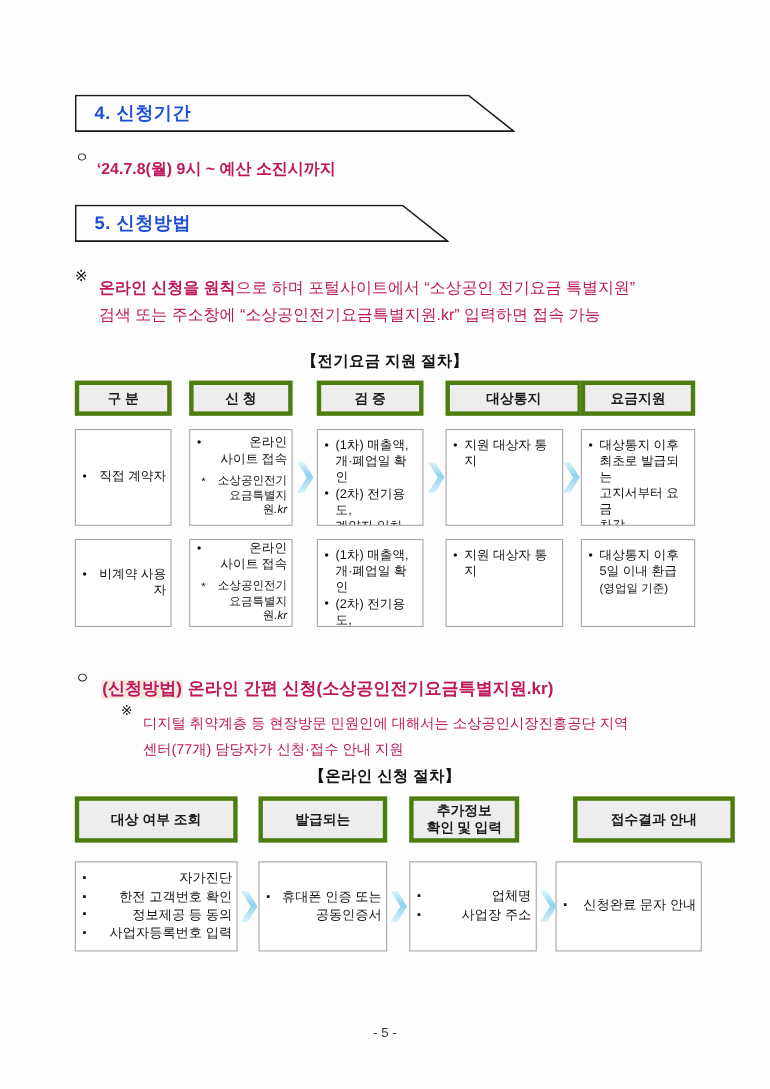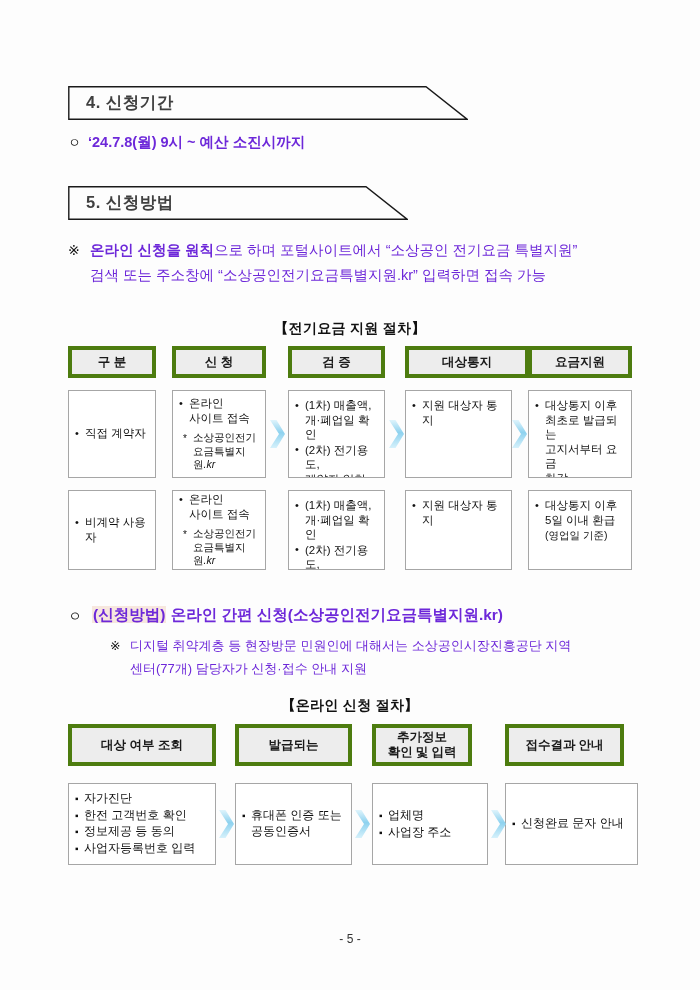--- a/index.html
+++ b/index.html
@@ -34,30 +34,31 @@
   }
   .banner .blabel {
     position: absolute;
     left: 18px;
     top: 50%;
     transform: translateY(-50%);
     font-size: 16.5px;
     font-weight: bold;
     letter-spacing: 0.5px;
     white-space: nowrap;
-    color: #404040;
+    color: #1d4ed8;
   }
 
   
   .tline {
     position: absolute;
     font-size: 14.5px;
     line-height: 25px;
     white-space: nowrap;
-    color: #6d28d9;
+    color: #be185d;
+    margin-top: 12px;
   }
   .tline.b { font-weight: bold; }
 
   .marker {
     position: absolute;
     font-size: 13px;
     line-height: 25px;
     color: #111;
   }
 
@@ -102,20 +103,21 @@
     overflow: hidden;
   }
   .cbox .inner {
     position: absolute;
     left: 6px;
     right: 4px;
   }
   .cbox .inner.mid {
     top: 50%;
     transform: translateY(-50%);
+    text-align: right;
   }
   .cbox .inner.topal {
     top: 7px;
   }
 
   .bi {
     position: relative;
     padding-left: 10px;
     font-size: 11.5px;
     line-height: 14.5px;
@@ -322,21 +324,21 @@
   <div class="tline" style="left:130px; top:634px; font-size:13px; line-height:23px;">디지털 취약계층 등 현장방문 민원인에 대해서는 소상공인시장진흥공단 지역</div>
   <div class="tline" style="left:130px; top:657px; font-size:13px; line-height:23px;">센터(77개) 담당자가 신청·접수 안내 지원</div>
 
   <div class="flowtitle" style="top:697px; left:0;">【온라인 신청 절차】</div>
 
   <div class="hbox" style="left:68px;  top:724px; width:148px; height:42px;">대상 여부 조회</div>
   <div class="hbox" style="left:235px; top:724px; width:117px; height:42px;">발급되는</div>
   <div class="hbox" style="left:372px; top:724px; width:100px; height:42px;font-family:Liberation Serif, serif;">
     <span>추가정보<br>확인 및 입력</span>
   </div>
-  <div class="hbox" style="left:505px; top:724px; width:119px; height:42px;font-family:Liberation Serif, serif;">접수결과 안내</div>
+  <div class="hbox" style="left:521px; top:724px; width:147px; height:42px;">접수결과 안내</div>
 
   <div class="cbox" style="left:68px; top:783px; width:148px; height:82px;">
     <div class="inner mid">
       <div class="bi sq">자가진단</div>
       <div class="bi sq">한전 고객번호 확인</div>
       <div class="bi sq">정보제공 등 동의</div>
       <div class="bi sq">사업자등록번호 입력</div>
     </div>
   </div>
 

